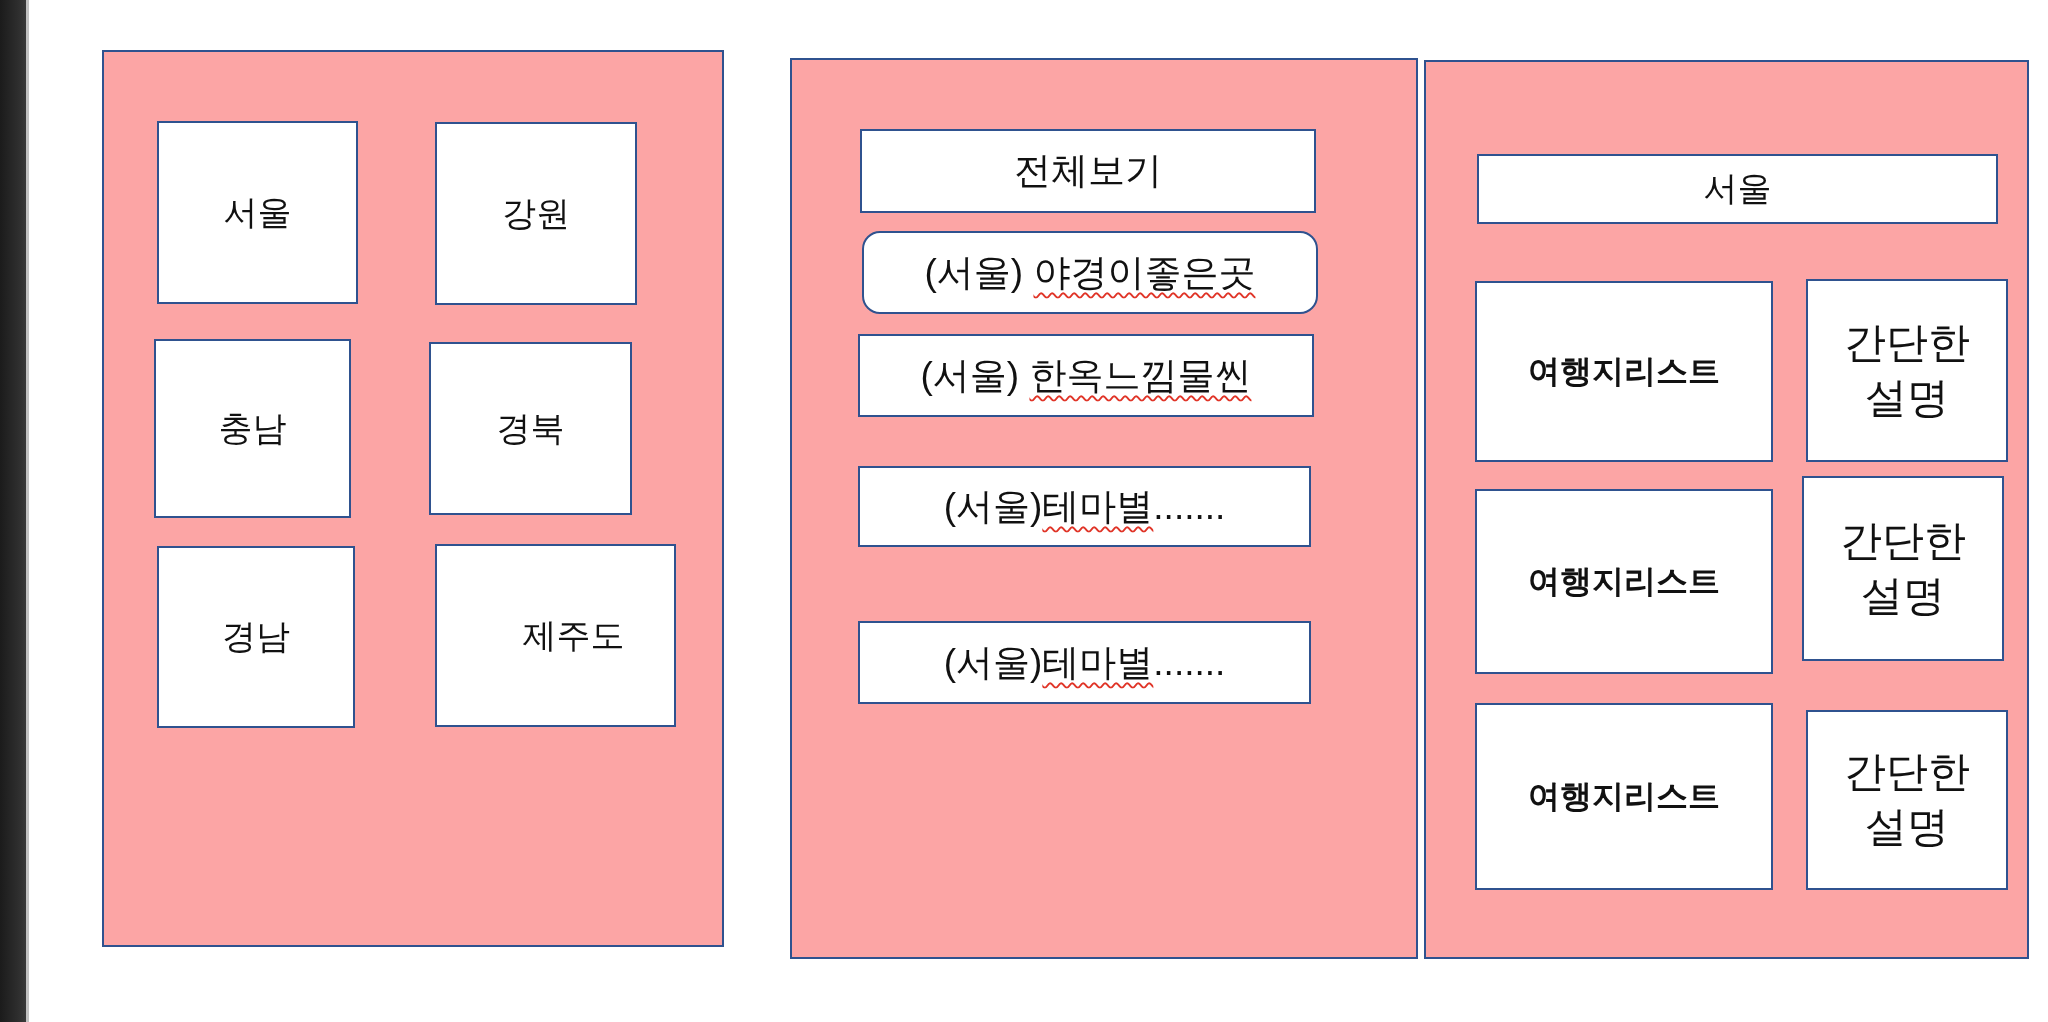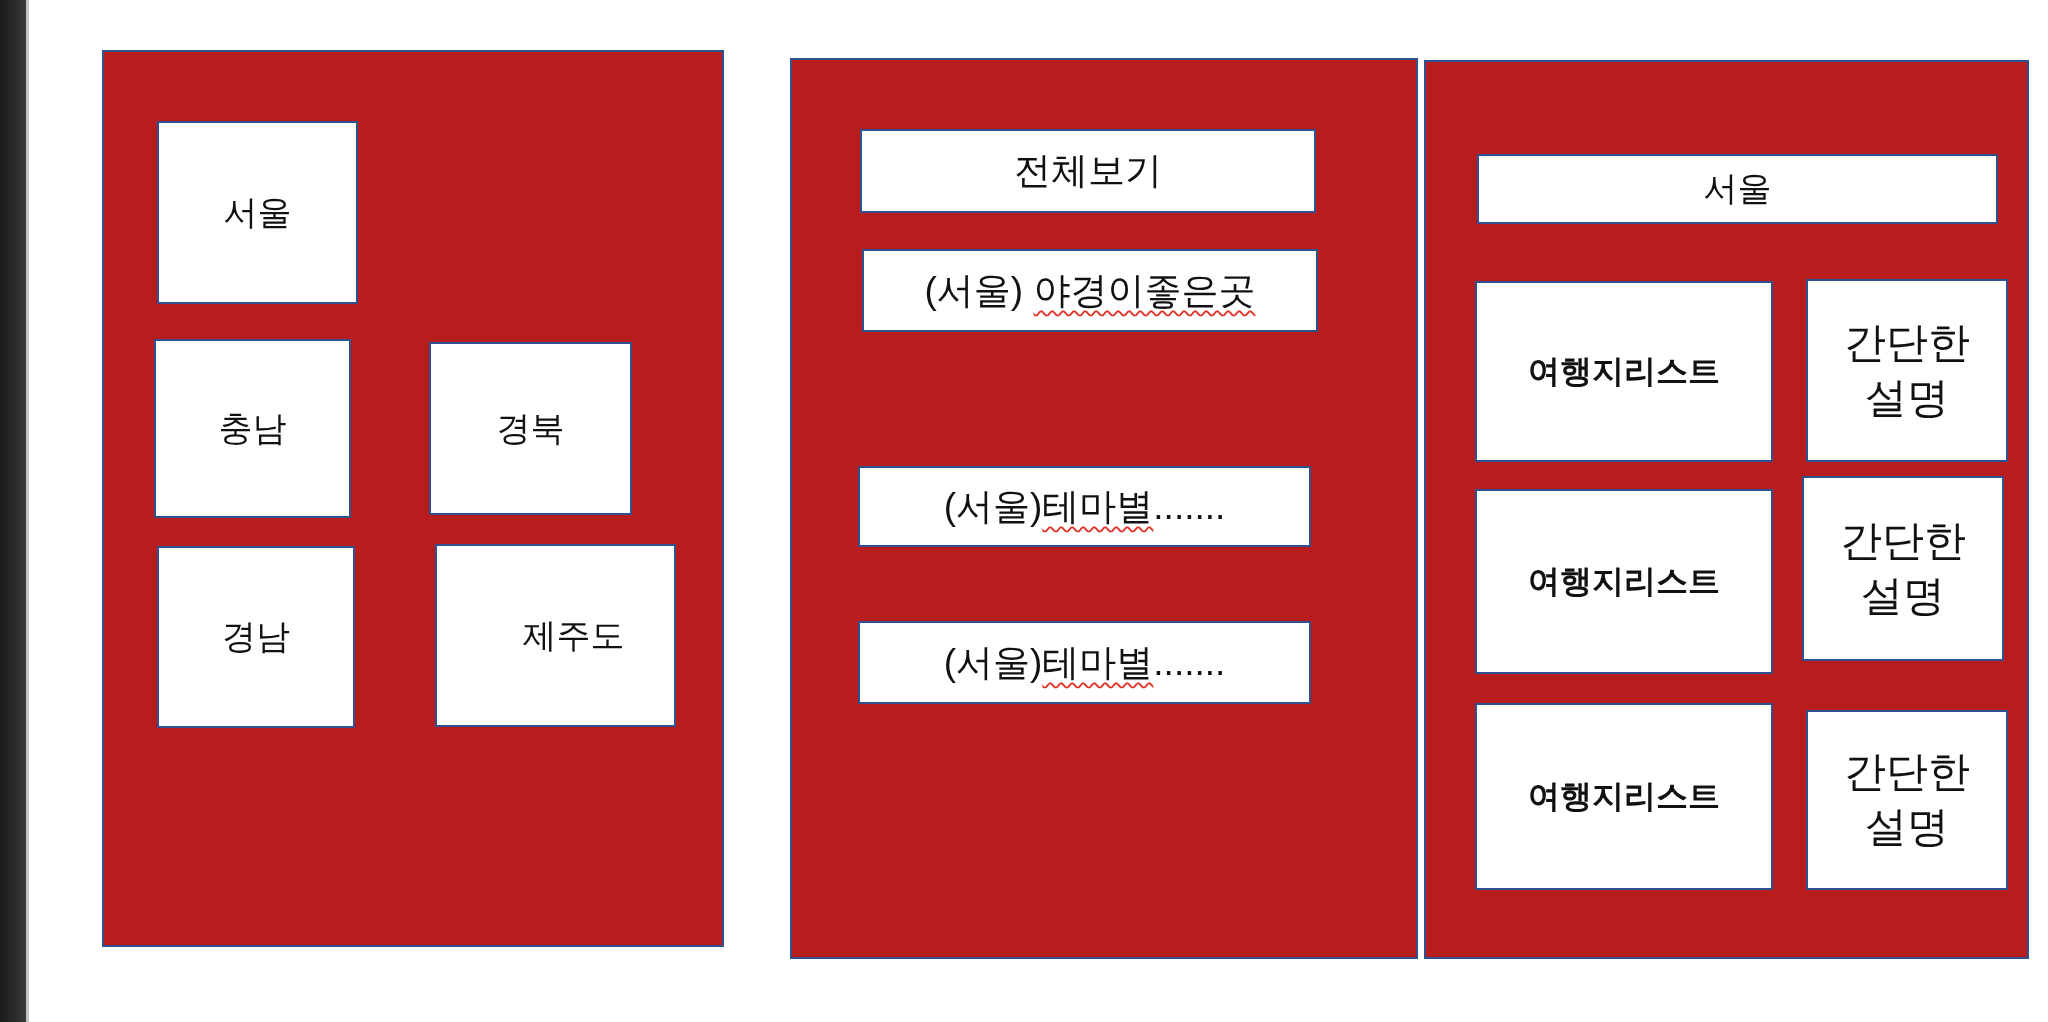--- a/index.html
+++ b/index.html
@@ -4,41 +4,41 @@
 <style>
   html, body { margin:0; padding:0; background:#ffffff; }
   .screen {
     position:relative; width:2048px; height:1022px; background:#ffffff;
     overflow:hidden; font-family:"Liberation Sans","DejaVu Sans",sans-serif; color:#111111;
   }
   .edge-strip { position:absolute; left:0; top:0; width:26px; height:1022px;
     background:linear-gradient(90deg,#1b1b1b 0%,#2e2e2e 70%,#3a3a3a 100%); }
   .edge-line  { position:absolute; left:26px; top:0; width:3px; height:1022px; background:#c2c2c2; }
 
-  .panel { position:absolute; background:#b91c1c; border:2px solid #2F528F; }
+  .panel { position:absolute; background:#fca5a5; border:2px solid #2F528F; }
   .panel-regions { left:102px; top:50px;  width:618px; height:893px; }
   .panel-menu    { left:790px; top:58px;  width:624px; height:897px; }
   .panel-detail  { left:1424px; top:60px; width:601px; height:895px; }
 
   .box { position:absolute; background:#ffffff; border:2px solid #2F528F;
     display:flex; align-items:center; justify-content:center; text-align:center; }
 
   
   .rbox { font-size:34px; }
   .rb1 { left:53px;  top:69px;  width:197px; height:179px; }
   .rb2 { left:331px; top:70px;  width:198px; height:179px; }
   .rb3 { left:50px;  top:287px; width:193px; height:175px; }
   .rb4 { left:325px; top:290px; width:199px; height:169px; }
   .rb5 { left:53px;  top:494px; width:194px; height:178px; }
   .rb6 { left:331px; top:492px; width:201px; height:179px;padding-left:36px; }
 
   
   .mbox { font-size:37px; white-space:nowrap; }
   .mb1 { left:68px; top:69px;  width:452px; height:80px; }
-  .mb2 { left:70px; top:189px; width:452px; height:79px; }
+  .mb2 { left:70px; top:171px; width:452px; height:79px;border-radius:18px; }
   .mb3 { left:66px; top:274px; width:452px; height:79px; }
   .mb4 { left:66px; top:406px; width:449px; height:77px; }
   .mb5 { left:66px; top:561px; width:449px; height:79px; }
   .squiggle { text-decoration-line:underline; text-decoration-style:wavy;
     text-decoration-color:#e03427; text-decoration-thickness:2px; text-underline-offset:7px; }
 
   
   .dheader { left:51px; top:92px; width:517px; height:66px; font-size:34px; }
   .dlist { font-size:32px;font-weight:bold; }
   .ddesc { font-size:42px; }
@@ -54,40 +54,46 @@
 <body>
 
 <div class="screen">
   <div class="edge-strip"></div>
   <div class="edge-line"></div>
 
   <div class="panel panel-regions">
     <div class="box rbox rb1">
       <span>서울</span>
     </div>
+    <div class="box rbox rb2">
+      <span>강원</span>
+    </div>
     <div class="box rbox rb4">
       <span>경북</span>
     </div>
     <div class="box rbox rb3">
       <span>충남</span>
     </div>
     <div class="box rbox rb5">
       <span>경남</span>
     </div>
     <div class="box rbox rb6">
       <span>제주도</span>
     </div>
   </div>
 
   <div class="panel panel-menu">
     <div class="box mbox mb1">
       <span><span>전체보기</span><span class="squiggle"></span><span></span></span>
     </div>
     <div class="box mbox mb2">
       <span><span>(서울) </span><span class="squiggle">야경이좋은곳</span><span></span></span>
+    </div>
+    <div class="box mbox mb3">
+      <span><span>(서울) </span><span class="squiggle">한옥느낌물씬</span><span></span></span>
     </div>
     <div class="box mbox mb4">
       <span><span>(서울)</span><span class="squiggle">테마별</span><span>.......</span></span>
     </div>
     <div class="box mbox mb5">
       <span><span>(서울)</span><span class="squiggle">테마별</span><span>.......</span></span>
     </div>
   </div>
 
   <div class="panel panel-detail">

